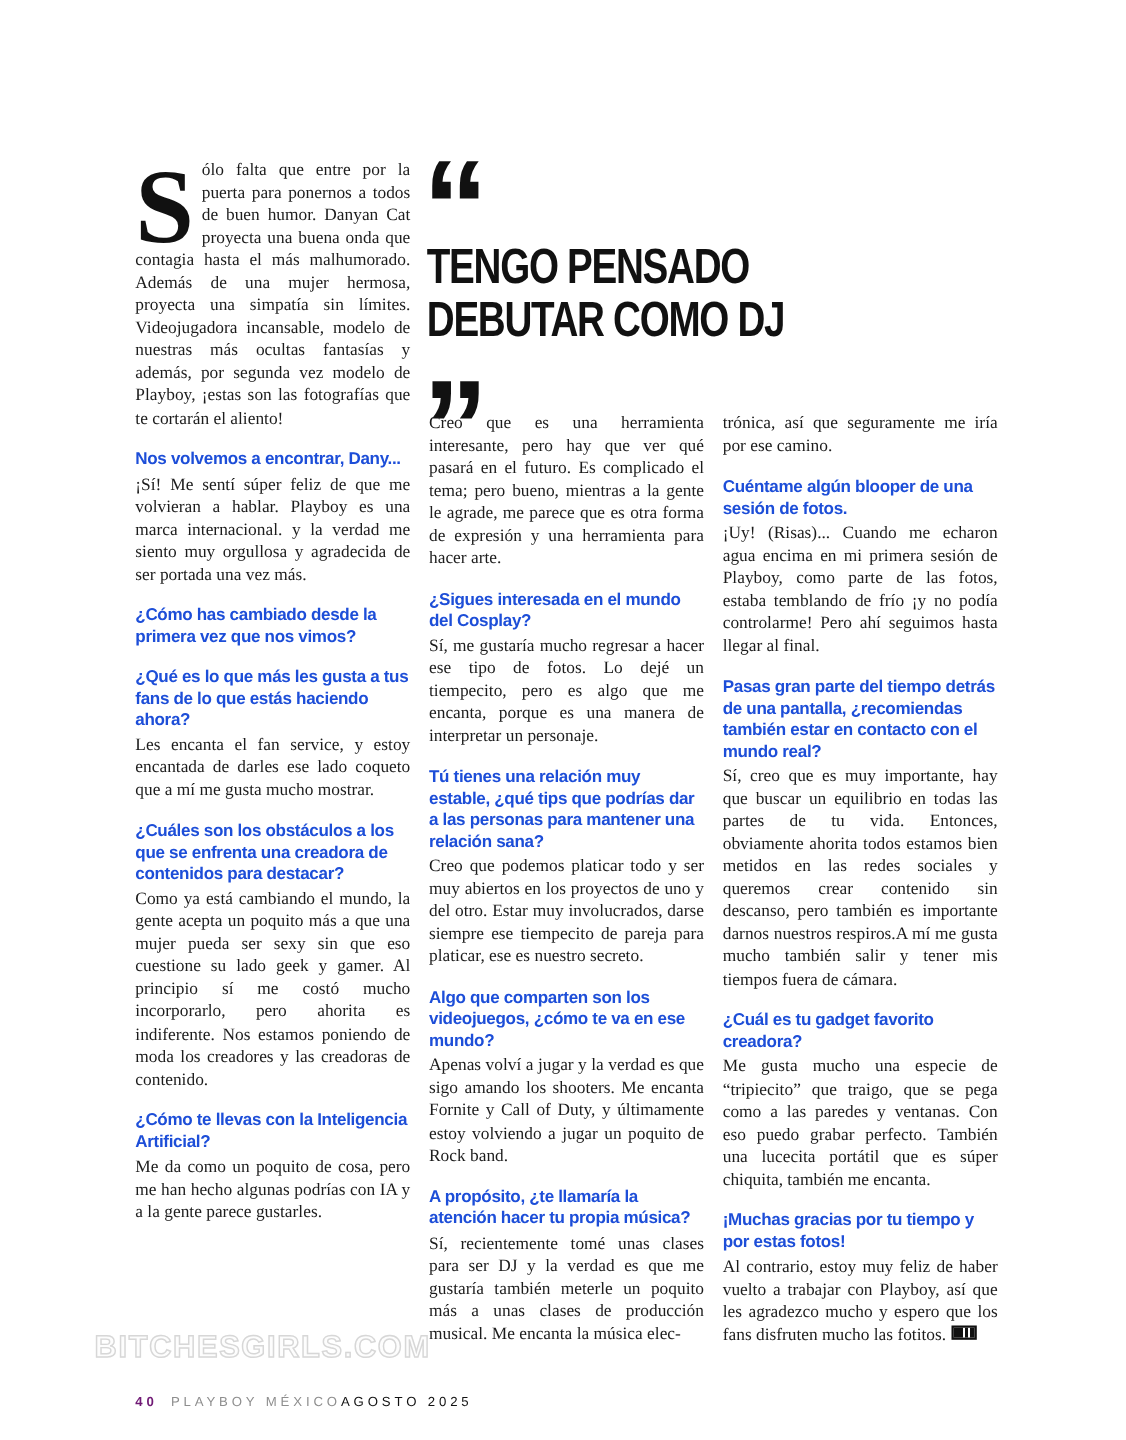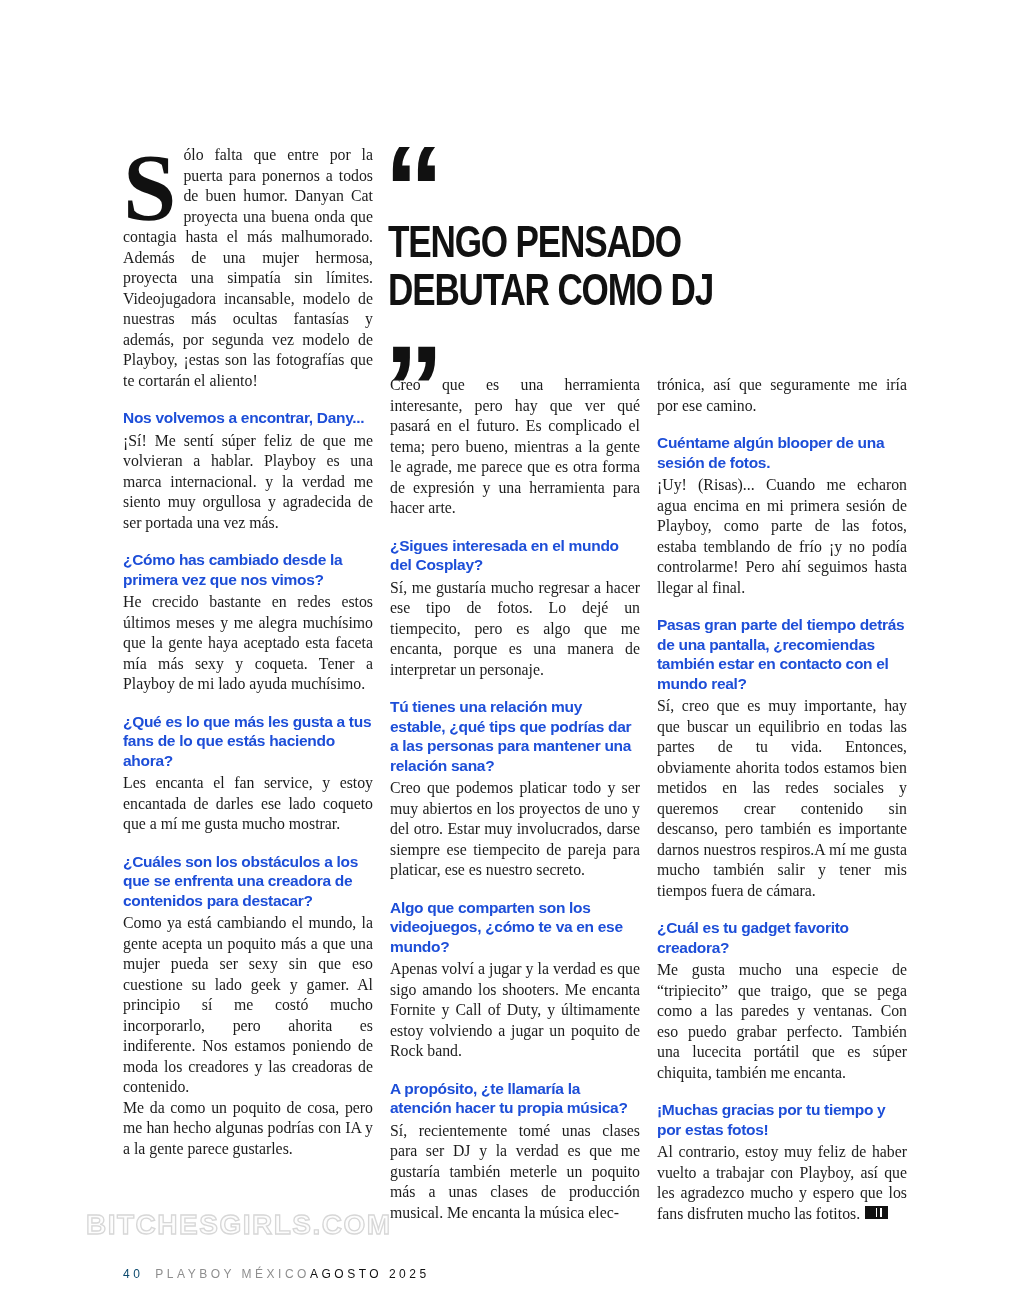--- a/index.html
+++ b/index.html
@@ -73,21 +73,21 @@
     text-align:right;
   }
 
   
   .folio{
     position:absolute;left:123px;top:1268px;width:782px;
     font:12px/1 "Liberation Sans", sans-serif;
     letter-spacing:3.5px;
     white-space:nowrap;
   }
-  .folio .num{font-weight:400;color:#0c4a6e;margin-right:12px;}
+  .folio .num{font-weight:700;color:#701a75;margin-right:12px;}
   .folio .mag{font-weight:400;color:#8e8e8e;}
   .folio .issue{font-weight:400;color:#111;}
 </style>
 </head>
 <body>
 
 <div class="page">
 
   <section class="pull-quote">
     <div class="quote-mark open">“</div>
@@ -96,25 +96,25 @@
         <div class="quote-line">DEBUTAR COMO DJ</div>
       </div>
     <div class="quote-mark close">”</div>
   </section>
 
   <div class="col col1">
       <p class="body intro"><span class="dropcap">S</span><span>ólo falta que entre por la puerta para ponernos a todos de buen humor. Danyan Cat proyecta una buena onda que contagia hasta el más malhumorado. Además de una mujer hermosa, proyecta una simpatía sin límites. Videojugadora incansable, modelo de nuestras más ocultas fantasías y además, por segunda vez modelo de Playboy, ¡estas son las fotografías que te cortarán el aliento!</span></p>
       <h3 class="question">Nos volvemos a encontrar, Dany...</h3>
       <p class="body answer"><span>¡Sí! Me sentí súper feliz de que me volvieran a hablar. Playboy es una marca internacional. y la verdad me siento muy orgullosa y agradecida de ser portada una vez más.</span></p>
       <h3 class="question">¿Cómo has cambiado desde la primera vez que nos vimos?</h3>
-      <p class="body answer"><span>He crecido bastante en redes estos últimos meses y me alegra muchísimo que la gente haya aceptado esta faceta mía más sexy y coqueta. Tener a Playboy de mi lado ayuda muchísimo.</span></p>
       <h3 class="question">¿Qué es lo que más les gusta a tus fans de lo que estás haciendo ahora?</h3>
       <p class="body answer"><span>Les encanta el fan service, y estoy encantada de darles ese lado coqueto que a mí me gusta mucho mostrar.</span></p>
       <h3 class="question">¿Cuáles son los obstáculos a los que se enfrenta una creadora de contenidos para destacar?</h3>
       <p class="body answer"><span>Como ya está cambiando el mundo, la gente acepta un poquito más a que una mujer pueda ser sexy sin que eso cuestione su lado geek y gamer. Al principio sí me costó mucho incorporarlo, pero ahorita es indiferente. Nos estamos poniendo de moda los creadores y las creadoras de contenido.</span></p>
+      <h3 class="question">¿Cómo te llevas con la Inteligencia Artificial?</h3>
       <p class="body answer"><span>Me da como un poquito de cosa, pero me han hecho algunas podrías con IA y a la gente parece gustarles.</span></p>
     </div>
   <div class="col col2">
       <p class="body answer"><span>Creo que es una herramienta interesante, pero hay que ver qué pasará en el futuro. Es complicado el tema; pero bueno, mientras a la gente le agrade, me parece que es otra forma de expresión y una herramienta para hacer arte.</span></p>
       <h3 class="question">¿Sigues interesada en el mundo del Cosplay?</h3>
       <p class="body answer"><span>Sí, me gustaría mucho regresar a hacer ese tipo de fotos. Lo dejé un tiempecito, pero es algo que me encanta, porque es una manera de interpretar un personaje.</span></p>
       <h3 class="question">Tú tienes una relación muy estable, ¿qué tips que podrías dar a las personas para mantener una relación sana?</h3>
       <p class="body answer"><span>Creo que podemos platicar todo y ser muy abiertos en los proyectos de uno y del otro. Estar muy involucrados, darse siempre ese tiempecito de pareja para platicar, ese es nuestro secreto.</span></p>
       <h3 class="question">Algo que comparten son los videojuegos, ¿cómo te va en ese mundo?</h3>
       <p class="body answer"><span>Apenas volví a jugar y la verdad es que sigo amando los shooters. Me encanta Fornite y Call of Duty, y últimamente estoy volviendo a jugar un poquito de Rock band.</span></p>

